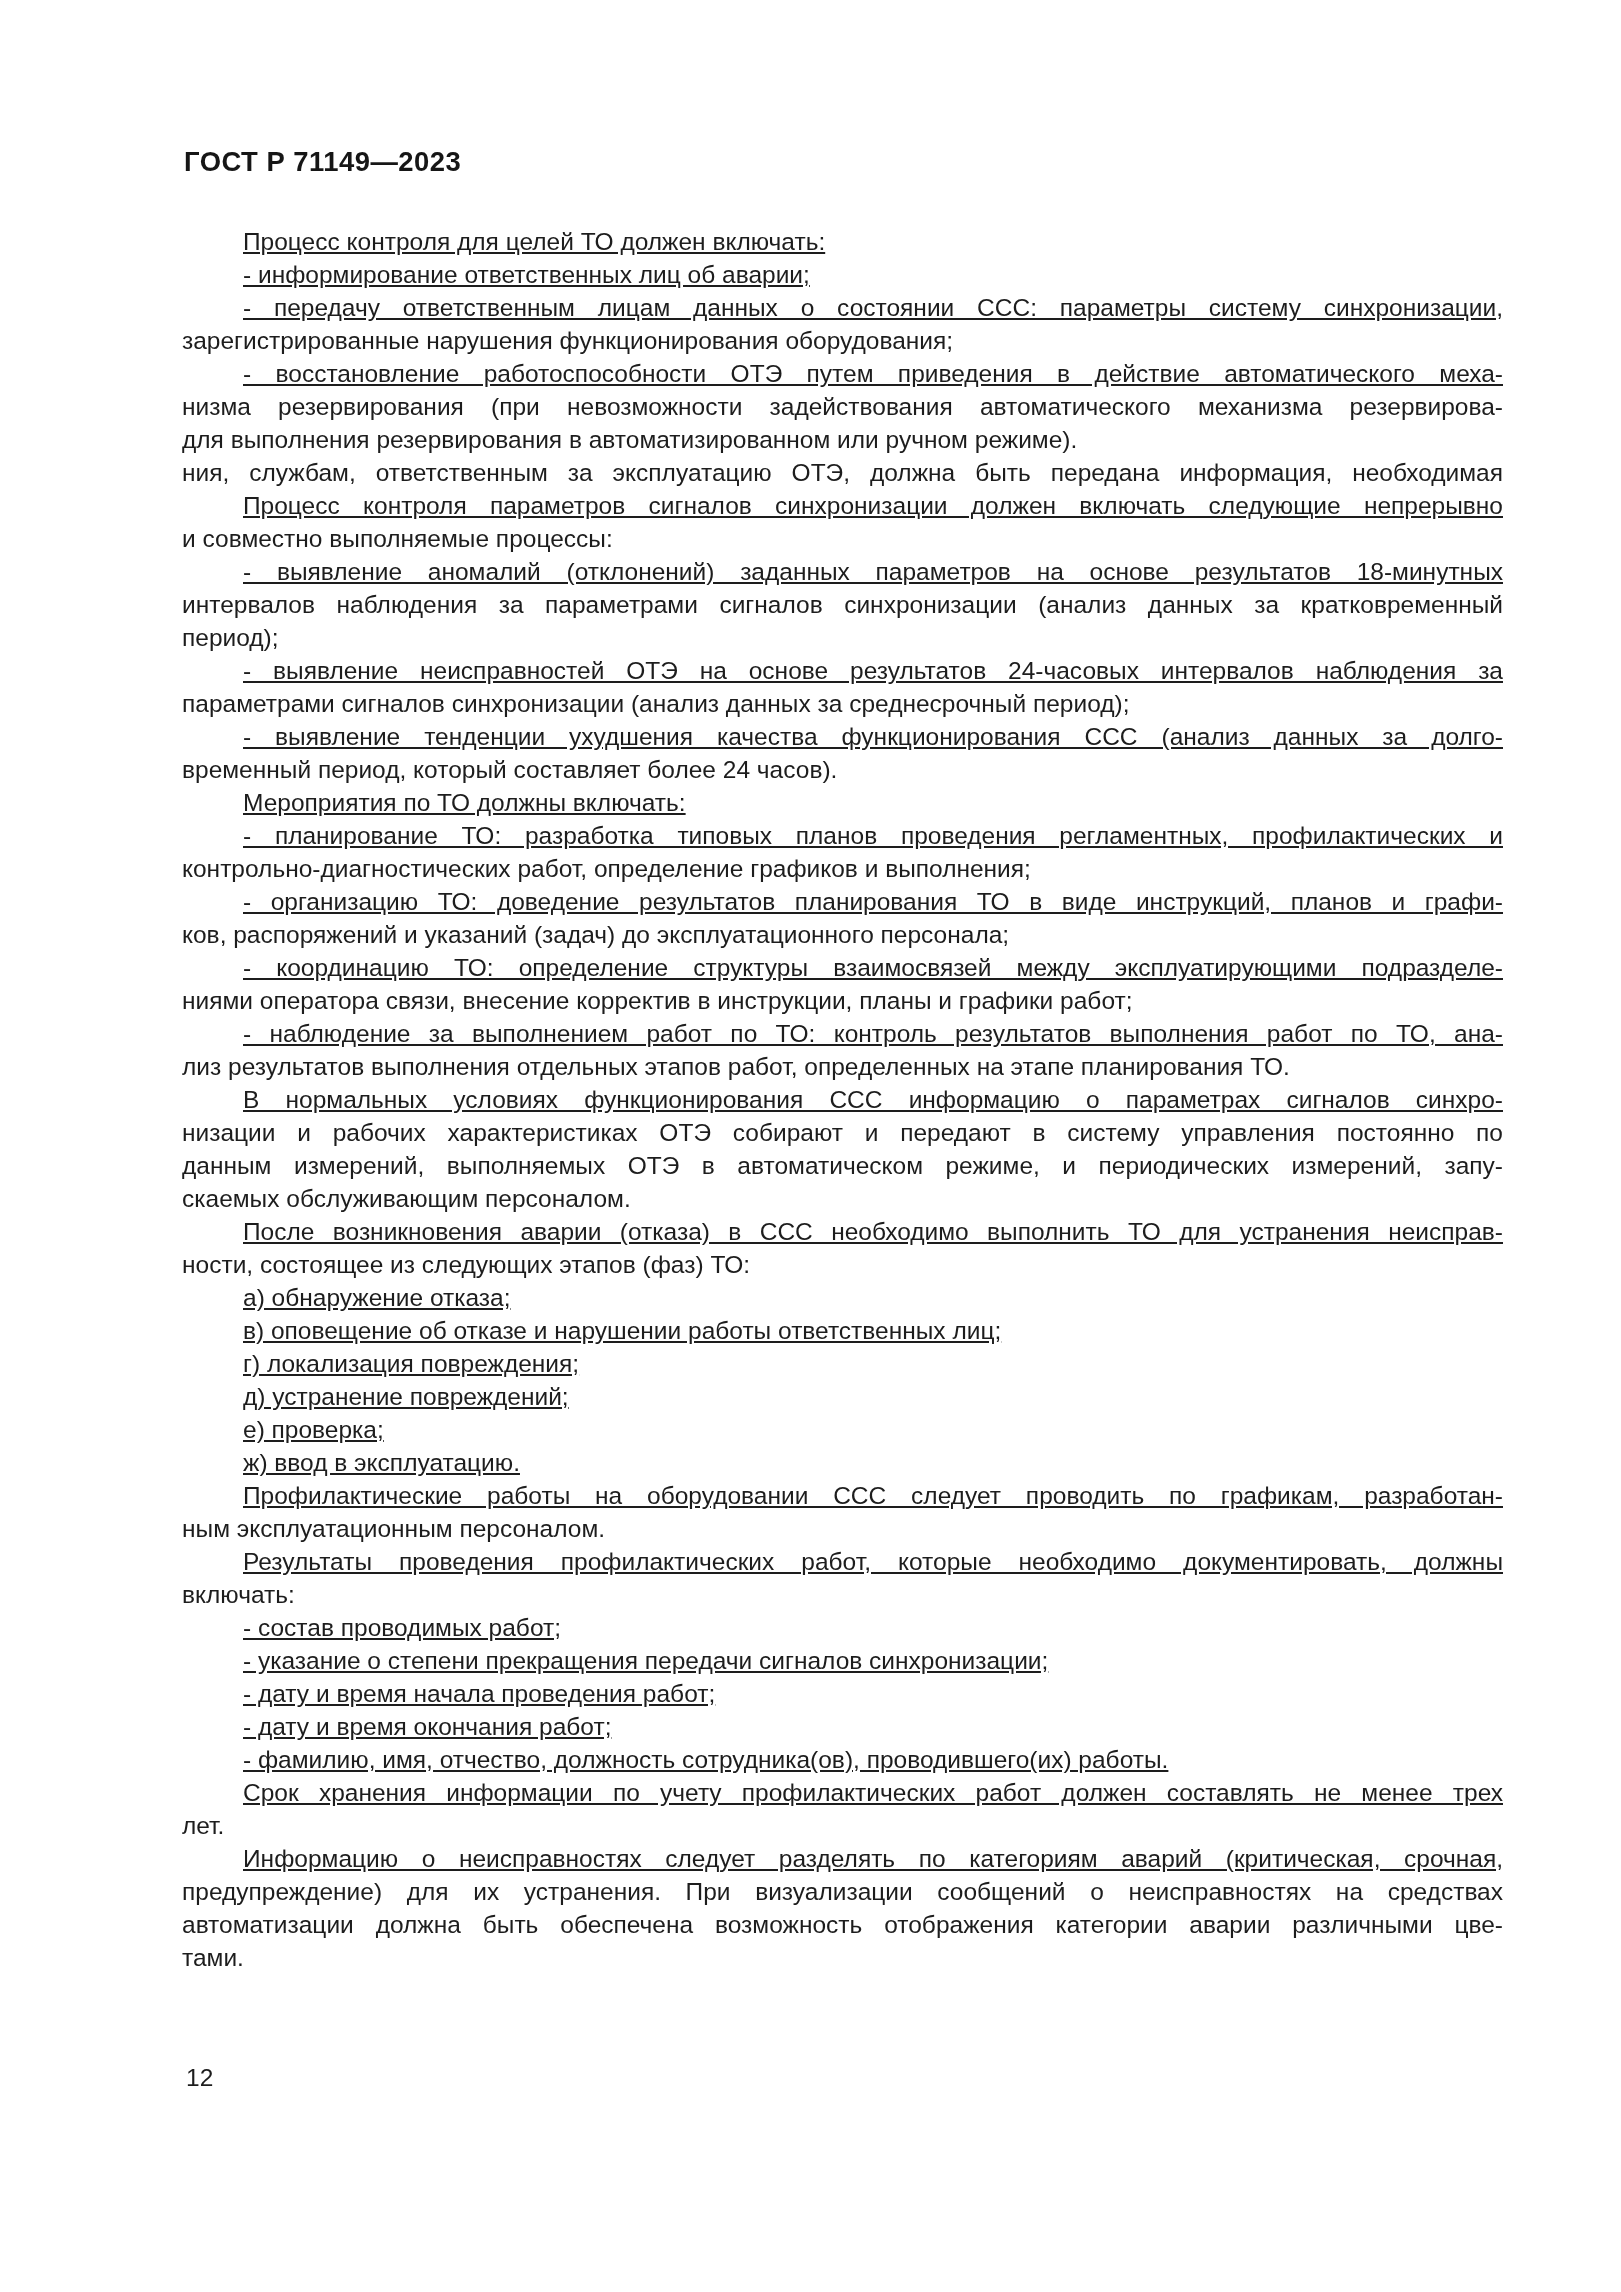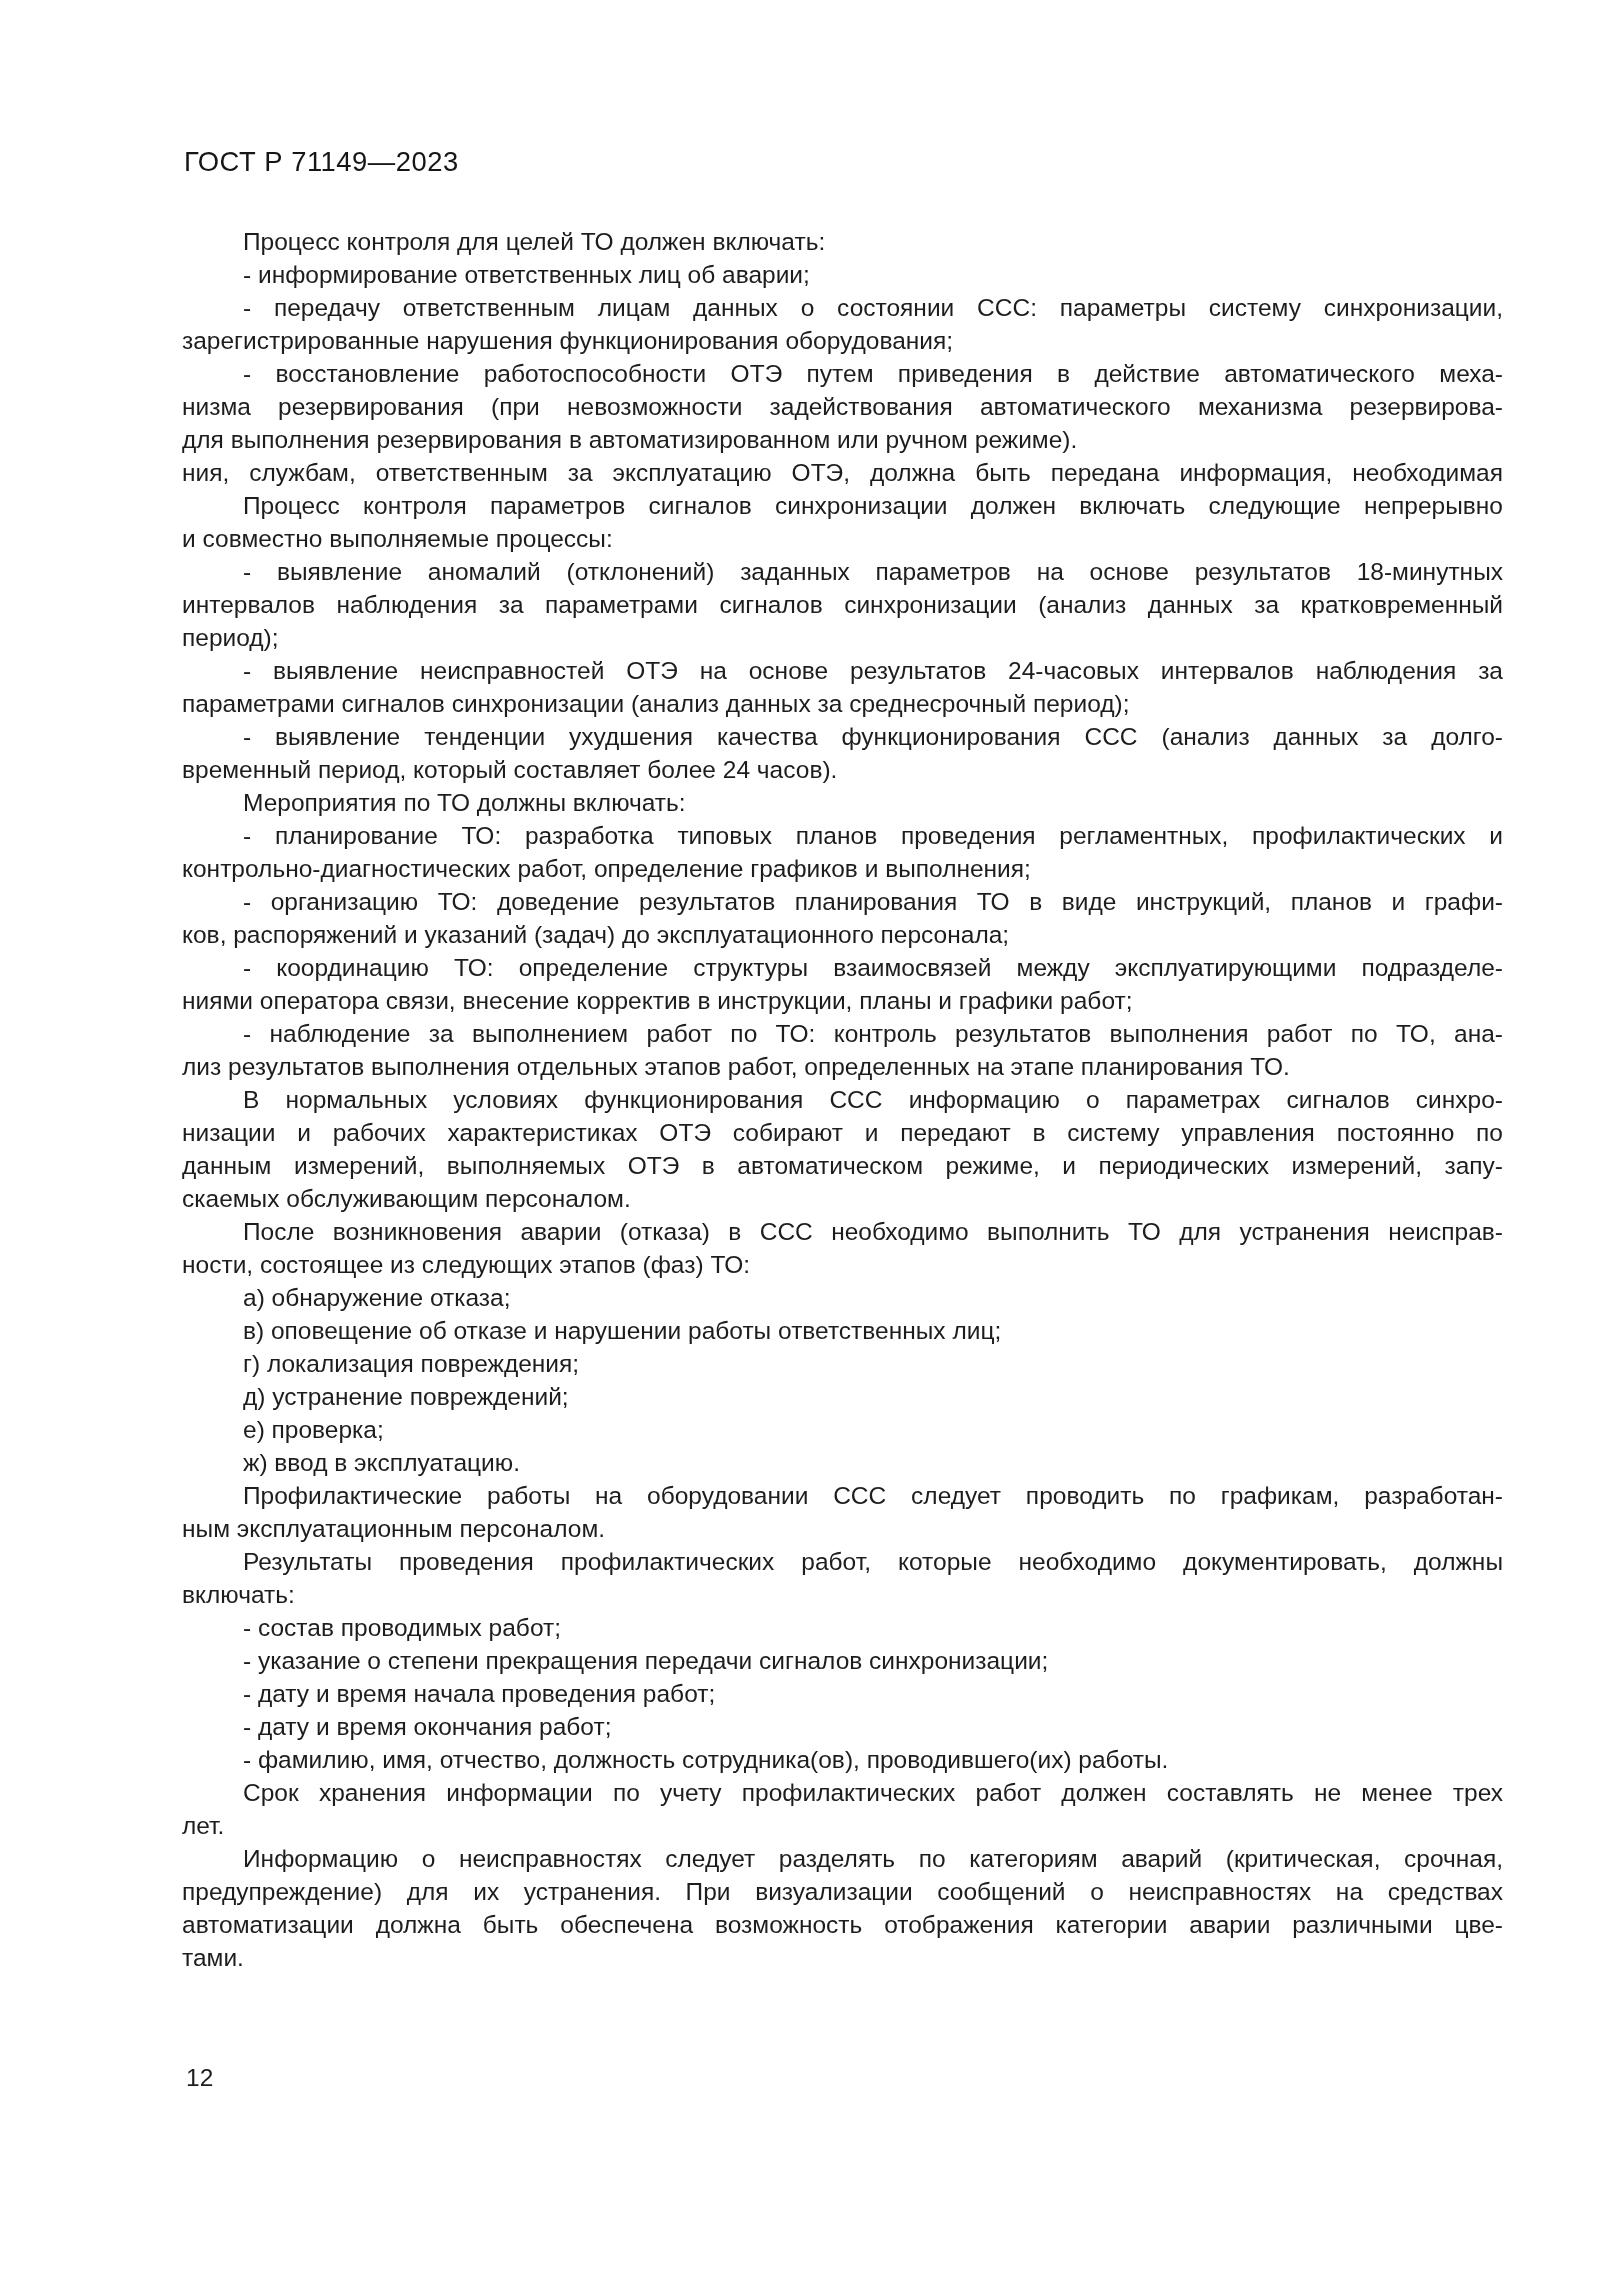--- a/index.html
+++ b/index.html
@@ -20,42 +20,42 @@
     left: 0; top: 0;
     width: 1621px; height: 2293px;
     background: #ffffff;
     overflow: hidden;
   }
   .doc-header {
     position: absolute;
     left: 184px;
     top: 146px;
     font-size: 27.4px;
-    font-weight: normal;
+    font-weight: bold;
     letter-spacing: 0.5px;
     color: #161616;
     white-space: nowrap;
   }
   .body-text {
     position: absolute;
     left: 182px;
     top: 225px;
     width: 1321px;
     font-size: 24.5px;
     line-height: 33px;
     color: #1d1d1d;
   }
   .para { margin: 0; padding: 0; }
   .para .line {
     text-align: justify;
     text-align-last: justify;
     -moz-text-align-last: justify;
     min-height: 33px;
   }
-  .para .line.first { text-indent: 61px; }
+  .para .line.first { text-indent: 61px; text-decoration: underline; }
   .para .line.last  { text-align-last: left; -moz-text-align-last: left; }
   .page-number {
     position: absolute;
     left: 186px;
     top: 2062px;
     font-size: 24.5px;
     line-height: 32px;
     color: #1d1d1d;
   }
 </style>

